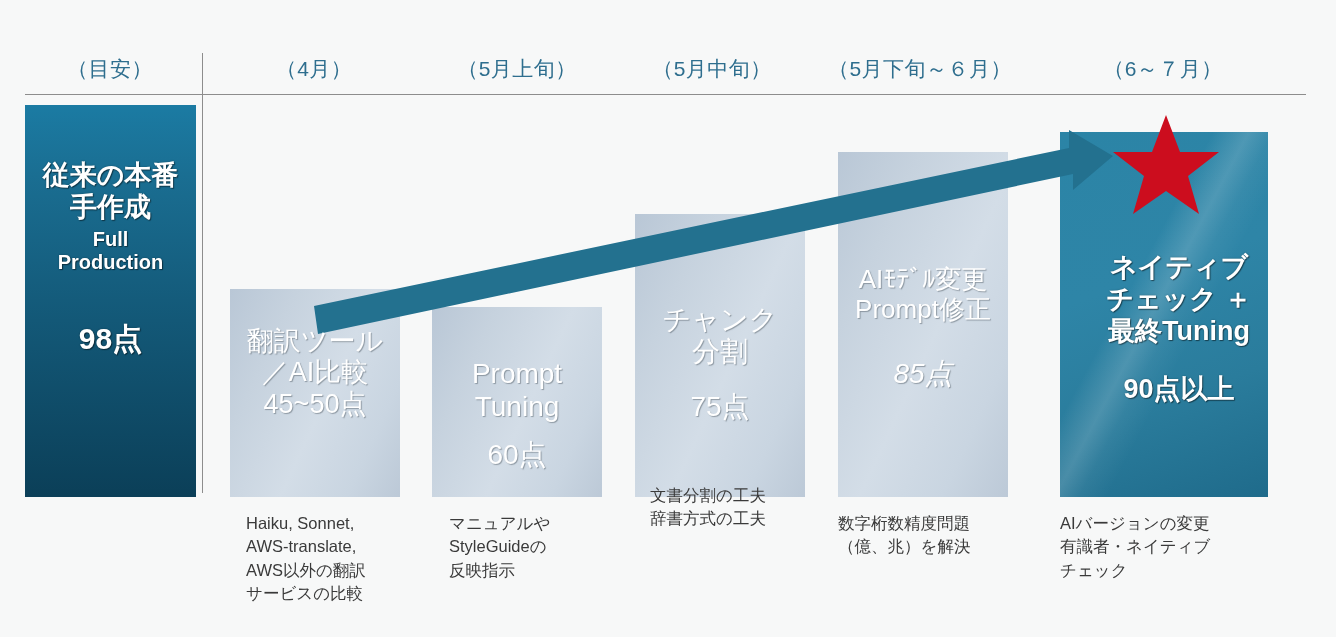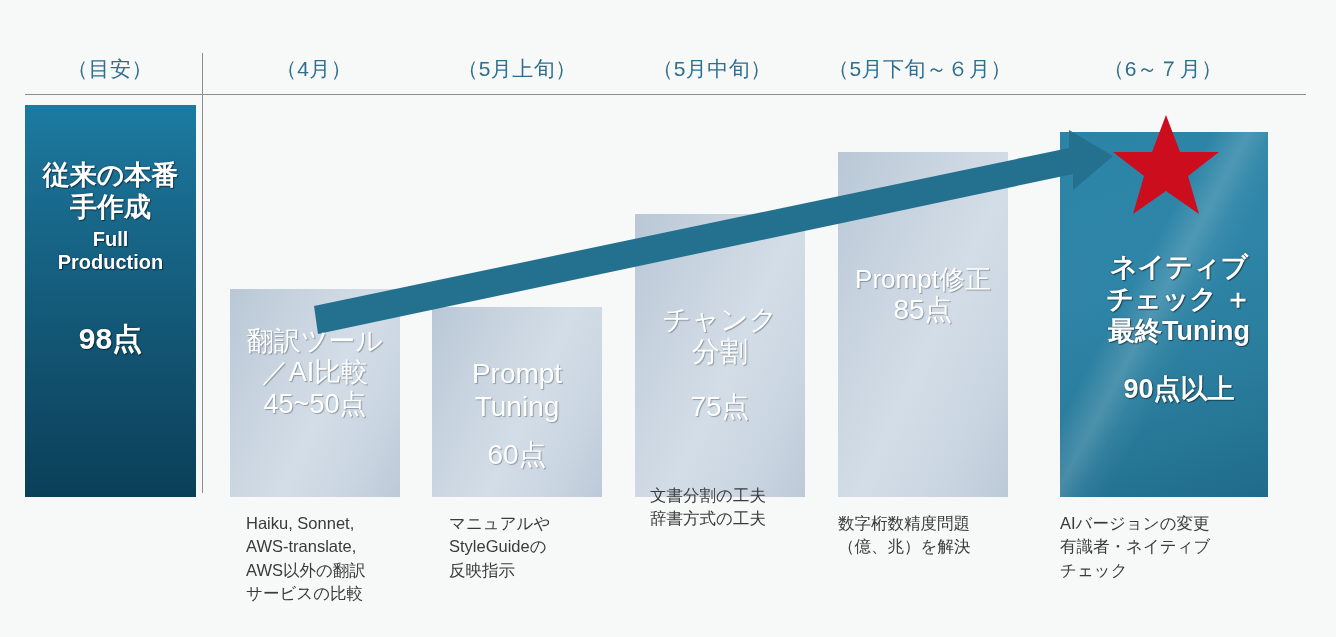--- a/index.html
+++ b/index.html
@@ -140,22 +140,23 @@
   <div class="bar bar-pale" style="left:635px;top:214px;width:170px;height:283px;">
     <div class="inner" style="padding-top:90px;">
       <div class="lbl-white-soft" style="font-size:28px;">チャンク</div>
       <div class="lbl-white-soft" style="font-size:28px;">分割</div>
       <div class="lbl-white-soft" style="font-size:28px;margin-top:22px;">75点</div>
     </div>
   </div>
 
   <div class="bar bar-pale" style="left:838px;top:152px;width:170px;height:345px;">
     <div class="inner" style="padding-top:112px;">
+      <div class="lbl-white-soft" style="font-size:26px;">AIﾓﾃﾞﾙ変更</div>
       <div class="lbl-white-soft" style="font-size:26px;">Prompt修正</div>
-      <div class="lbl-white-soft" style="font-size:28px;">85点</div>
+      <div class="lbl-white-soft" style="font-size:28px;margin-top:34px;font-style:italic;">85点</div>
     </div>
   </div>
 
   <div class="bar bar-teal" style="left:1060px;top:132px;width:208px;height:365px;">
     <div class="inner" style="padding-top:120px;padding-left:30px;">
       <div class="lbl-white-bold" style="font-size:27px;">ネイティブ</div>
       <div class="lbl-white-bold" style="font-size:27px;">チェック ＋</div>
       <div class="lbl-white-bold" style="font-size:27px;">最終Tuning</div>
       <div class="lbl-white-bold" style="font-size:27px;margin-top:26px;">90点以上</div>
     </div>

